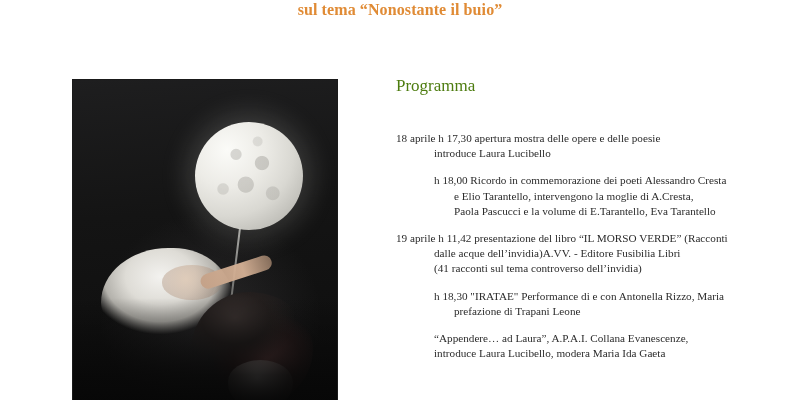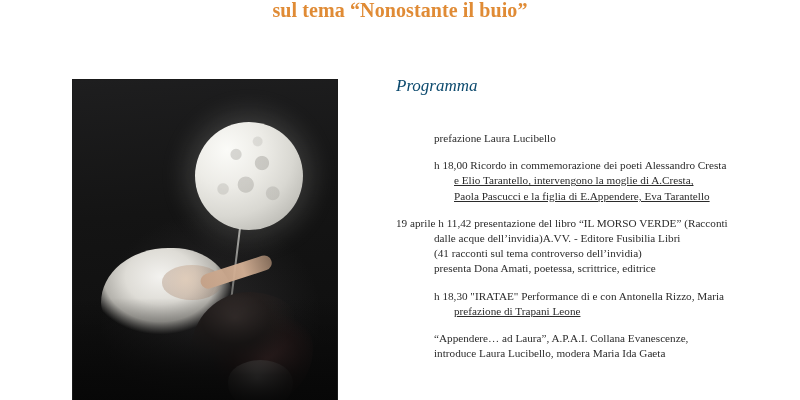--- a/index.html
+++ b/index.html
@@ -24,21 +24,21 @@
 
   
   .theme-title {
     position: absolute;
     top: 0px;
     left: 0;
     width: 800px;
     text-align: center;
     font-family: "Liberation Serif", serif;
     font-weight: bold;
-    font-size: 20px;
+    font-size: 16px;
     letter-spacing: 0.1px;
     color: #e08b35;
     line-height: 20px;
     white-space: nowrap;
   }
 
   
   .photo {
     position: absolute;
     left: 72px;
@@ -159,23 +159,22 @@
     height: 110px;
     background: linear-gradient(180deg, rgba(10,10,10,0) 0%, rgba(8,8,8,0.85) 70%, #070707 100%);
   }
 
   
   .programma-heading {
     position: absolute;
     left: 396px;
     top: 76px;
     font-family: "Liberation Serif", serif;
-    font-style: italic;
     font-size: 17px;
-    color: #0c4a6e;
+    color: #4d7c0f;
     white-space: nowrap;
   }
 
   .program {
     position: absolute;
     left: 396px;
     top: 131px;
     width: 404px;
     font-family: "Liberation Serif", serif;
     font-size: 11.2px;
@@ -190,21 +189,20 @@
   }
   .entry .line.ind {
     padding-left: 38px;
   }
   .entry.shift {
     padding-left: 38px;
   }
   .entry.shift .line.ind,
   .entry.shift .line.ind2 {
     padding-left: 20px;
-    text-decoration: underline;
   }
 </style>
 </head>
 <body>
 
 <div class="page">
 
   <div class="theme-title">sul tema “Nonostante il buio”</div>
 
   <div class="photo">
@@ -215,32 +213,32 @@
       <div class="arm"></div>
       <div class="figure-dark"></div>
       <div class="shadow-pool"></div>
     </div>
   </div>
 
   <div class="programma-heading">Programma</div>
 
   <div class="program" id="program-list">
       <div class="entry">
-        <div class="line ind">prefazione Laura Lucibello</div>
+        <div class="line">18 aprile h 17,30 apertura mostra delle opere e delle poesie</div>
+        <div class="line ind">introduce Laura Lucibello</div>
       </div>
       <div class="entry shift">
         <div class="line">h 18,00 Ricordo in commemorazione dei poeti Alessandro Cresta</div>
         <div class="line ind">e Elio Tarantello, intervengono la moglie di A.Cresta,</div>
-        <div class="line ind">Paola Pascucci e la figlia di E.Appendere, Eva Tarantello</div>
+        <div class="line ind">Paola Pascucci e la volume di E.Tarantello, Eva Tarantello</div>
       </div>
       <div class="entry">
         <div class="line">19 aprile h 11,42 presentazione del libro “IL MORSO VERDE” (Racconti</div>
         <div class="line ind">dalle acque dell’invidia)A.VV. - Editore Fusibilia Libri</div>
         <div class="line ind">(41 racconti sul tema controverso dell’invidia)</div>
-        <div class="line ind">presenta Dona Amati, poetessa, scrittrice, editrice</div>
       </div>
       <div class="entry shift">
         <div class="line">h 18,30 "IRATAE" Performance di e con Antonella Rizzo, Maria</div>
         <div class="line ind">prefazione di Trapani Leone</div>
       </div>
       <div class="entry">
         <div class="line ind">“Appendere… ad Laura”, A.P.A.I. Collana Evanescenze,</div>
         <div class="line ind">introduce Laura Lucibello, modera Maria Ida Gaeta</div>
       </div>
     </div>

